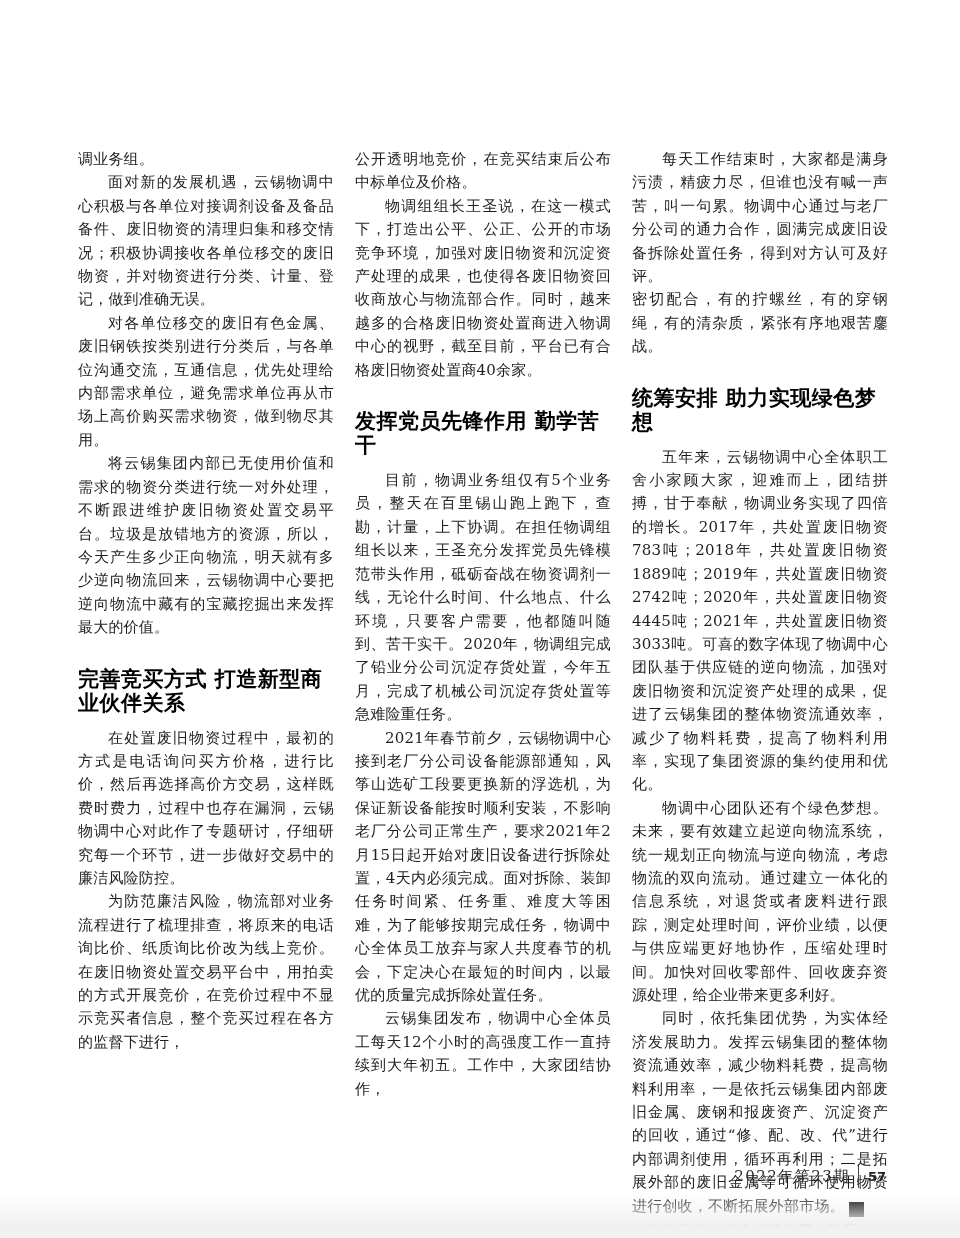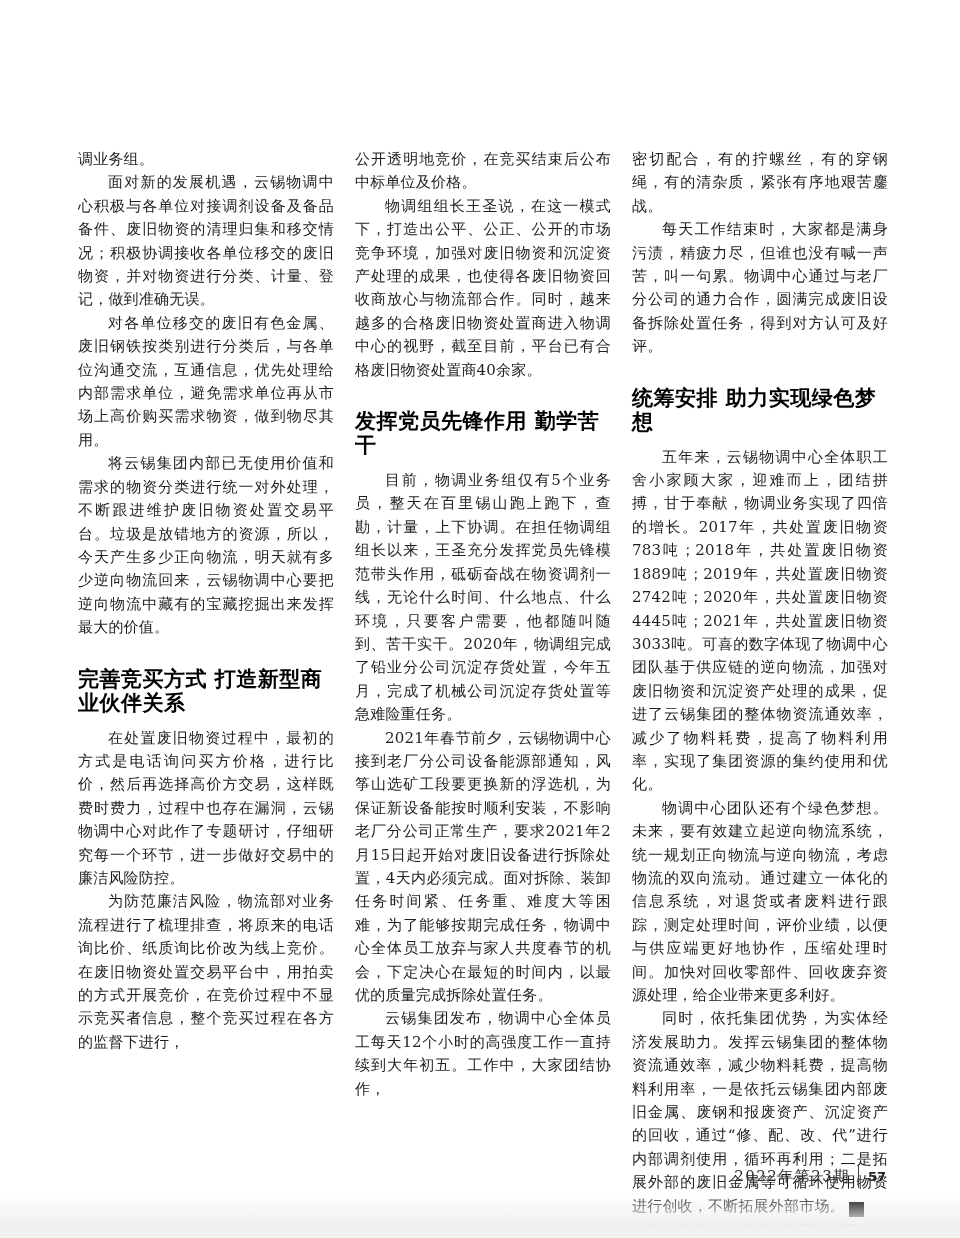--- a/index.html
+++ b/index.html
@@ -117,22 +117,22 @@
       </div>
     <div class="col">
         <p class="body-para">公开透明地竞价，在竞买结束后公布中标单位及价格。</p>
         <p class="body-para indent">物调组组长王圣说，在这一模式下，打造出公平、公正、公开的市场竞争环境，加强对废旧物资和沉淀资产处理的成果，也使得各废旧物资回收商放心与物流部合作。同时，越来越多的合格废旧物资处置商进入物调中心的视野，截至目前，平台已有合格废旧物资处置商40余家。</p>
         <h2 class="col-heading">发挥党员先锋作用 勤学苦干</h2>
         <p class="body-para indent">目前，物调业务组仅有5个业务员，整天在百里锡山跑上跑下，查勘，计量，上下协调。在担任物调组组长以来，王圣充分发挥党员先锋模范带头作用，砥砺奋战在物资调剂一线，无论什么时间、什么地点、什么环境，只要客户需要，他都随叫随到、苦干实干。2020年，物调组完成了铅业分公司沉淀存货处置，今年五月，完成了机械公司沉淀存货处置等急难险重任务。</p>
         <p class="body-para indent">2021年春节前夕，云锡物调中心接到老厂分公司设备能源部通知，风筝山选矿工段要更换新的浮选机，为保证新设备能按时顺利安装，不影响老厂分公司正常生产，要求2021年2月15日起开始对废旧设备进行拆除处置，4天内必须完成。面对拆除、装卸任务时间紧、任务重、难度大等困难，为了能够按期完成任务，物调中心全体员工放弃与家人共度春节的机会，下定决心在最短的时间内，以最优的质量完成拆除处置任务。</p>
         <p class="body-para indent">云锡集团发布，物调中心全体员工每天12个小时的高强度工作一直持续到大年初五。工作中，大家团结协作，</p>
       </div>
     <div class="col">
+        <p class="body-para indent">每天工作结束时，大家都是满身污渍，精疲力尽，但谁也没有喊一声苦，叫一句累。物调中心通过与老厂分公司的通力合作，圆满完成废旧设备拆除处置任务，得到对方认可及好评。</p>
         <p class="body-para">密切配合，有的拧螺丝，有的穿钢绳，有的清杂质，紧张有序地艰苦鏖战。</p>
-        <p class="body-para indent">每天工作结束时，大家都是满身污渍，精疲力尽，但谁也没有喊一声苦，叫一句累。物调中心通过与老厂分公司的通力合作，圆满完成废旧设备拆除处置任务，得到对方认可及好评。</p>
         <h2 class="col-heading">统筹安排 助力实现绿色梦想</h2>
         <p class="body-para indent">五年来，云锡物调中心全体职工舍小家顾大家，迎难而上，团结拼搏，甘于奉献，物调业务实现了四倍的增长。2017年，共处置废旧物资783吨；2018年，共处置废旧物资1889吨；2019年，共处置废旧物资2742吨；2020年，共处置废旧物资4445吨；2021年，共处置废旧物资3033吨。可喜的数字体现了物调中心团队基于供应链的逆向物流，加强对废旧物资和沉淀资产处理的成果，促进了云锡集团的整体物资流通效率，减少了物料耗费，提高了物料利用率，实现了集团资源的集约使用和优化。</p>
         <p class="body-para indent">物调中心团队还有个绿色梦想。未来，要有效建立起逆向物流系统，统一规划正向物流与逆向物流，考虑物流的双向流动。通过建立一体化的信息系统，对退货或者废料进行跟踪，测定处理时间，评价业绩，以便与供应端更好地协作，压缩处理时间。加快对回收零部件、回收废弃资源处理，给企业带来更多利好。</p>
         <p class="body-para indent">同时，依托集团优势，为实体经济发展助力。发挥云锡集团的整体物资流通效率，减少物料耗费，提高物料利用率，一是依托云锡集团内部废旧金属、废钢和报废资产、沉淀资产的回收，通过“修、配、改、代”进行内部调剂使用，循环再利用；二是拓展外部的废旧金属等可循环使用物资进行创收，不断拓展外部市场。<span class="end-mark">中</span></p>
         <p class="author-note">（作者单位：云南锡业集团（控股）有限责任公司）</p>
       </div>
   </div>
 
   <div class="footer">
     <span class="footer-issue">2022年第23期</span>

